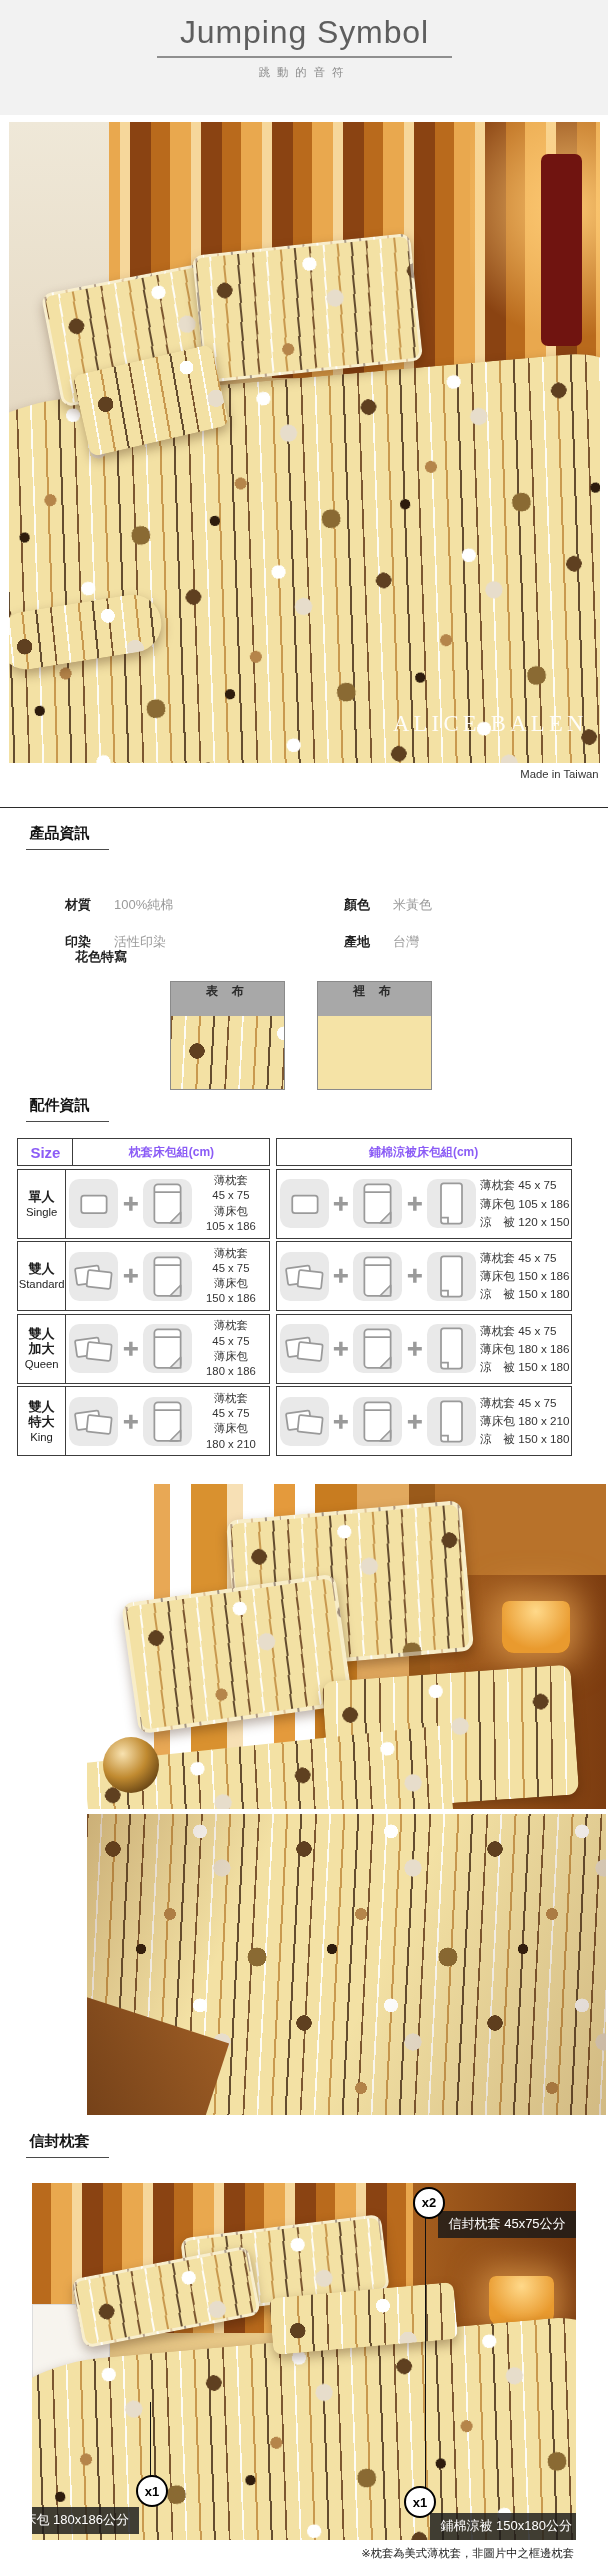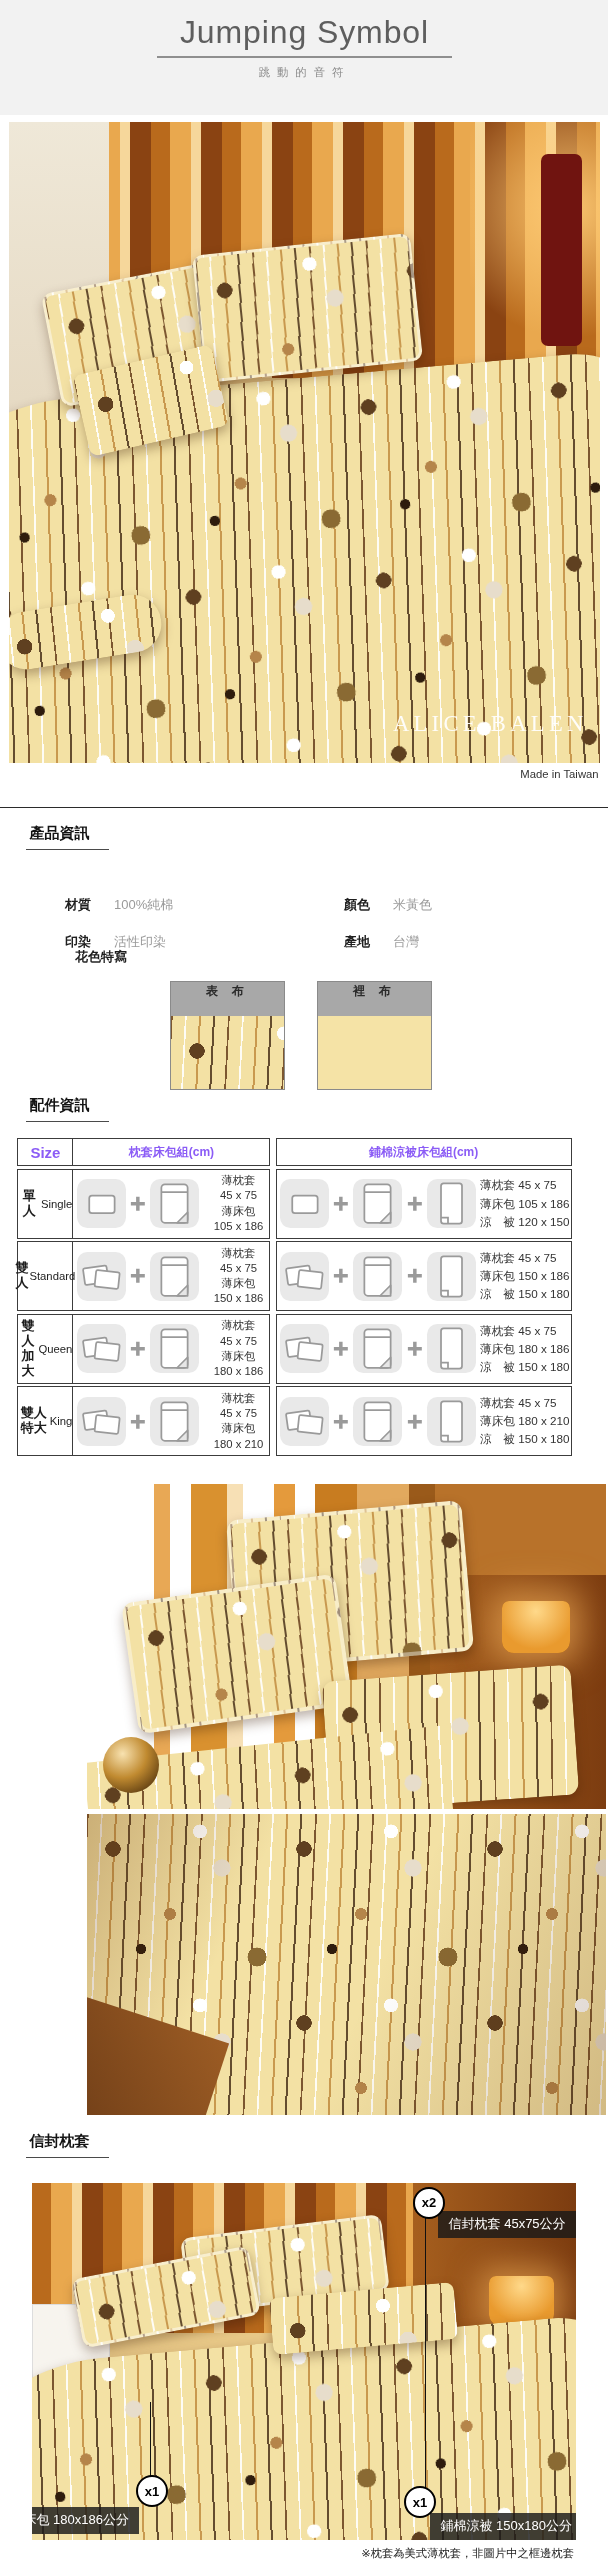--- a/index.html
+++ b/index.html
@@ -58,21 +58,21 @@
   .tables{position:absolute;left:17.4px;top:1138px;width:574px;display:flex;gap:5.2px;}
   .tbl{display:flex;flex-direction:column;gap:2.6px;}
   .tbl-left{width:253px;}
   .tbl-right{width:296px;justify-content:flex-end;}
   .trow{border:1.7px solid #3c3c3c;background:#fff;display:flex;align-items:stretch;}
   .thead{height:26px;}
   .tdata{height:68px;}
   .hcell{display:flex;align-items:center;justify-content:center;font-weight:bold;color:#8b5cf6;}
   .size-h{width:54px;border-right:1.7px solid #3c3c3c;font-size:15px;}
   .set-h{flex:1;font-size:12px;}
-  .size-cell{width:54px;border-right:1.7px solid #3c3c3c;display:flex;
+  .size-cell{width:54px;border-right:1.7px solid #3c3c3c;display:flex;flex-direction:column;
              align-items:center;justify-content:center;gap:0.9px;}
   .size-zh{display:block;width:31px;text-align:center;font-size:13px;font-weight:bold;color:#1d1d1d;line-height:1.15;}
   .size-en{font-size:11.3px;color:#1d1d1d;white-space:nowrap;}
   .set-cell{flex:1;display:flex;align-items:center;justify-content:center;gap:4.3px;padding:0 3.5px;}
   .tile{width:49px;height:49px;background:#e9e9e9;border-radius:10.4px;flex:0 0 auto;
         display:flex;align-items:center;justify-content:center;}
   .plus{flex:0 0 auto;display:flex;align-items:center;}
   .set1-text{width:70px;text-align:center;font-size:11.3px;color:#333;line-height:1.35;}
   .set2-text{width:115px;font-size:11.7px;color:#333;line-height:1.55;white-space:nowrap;}
 

